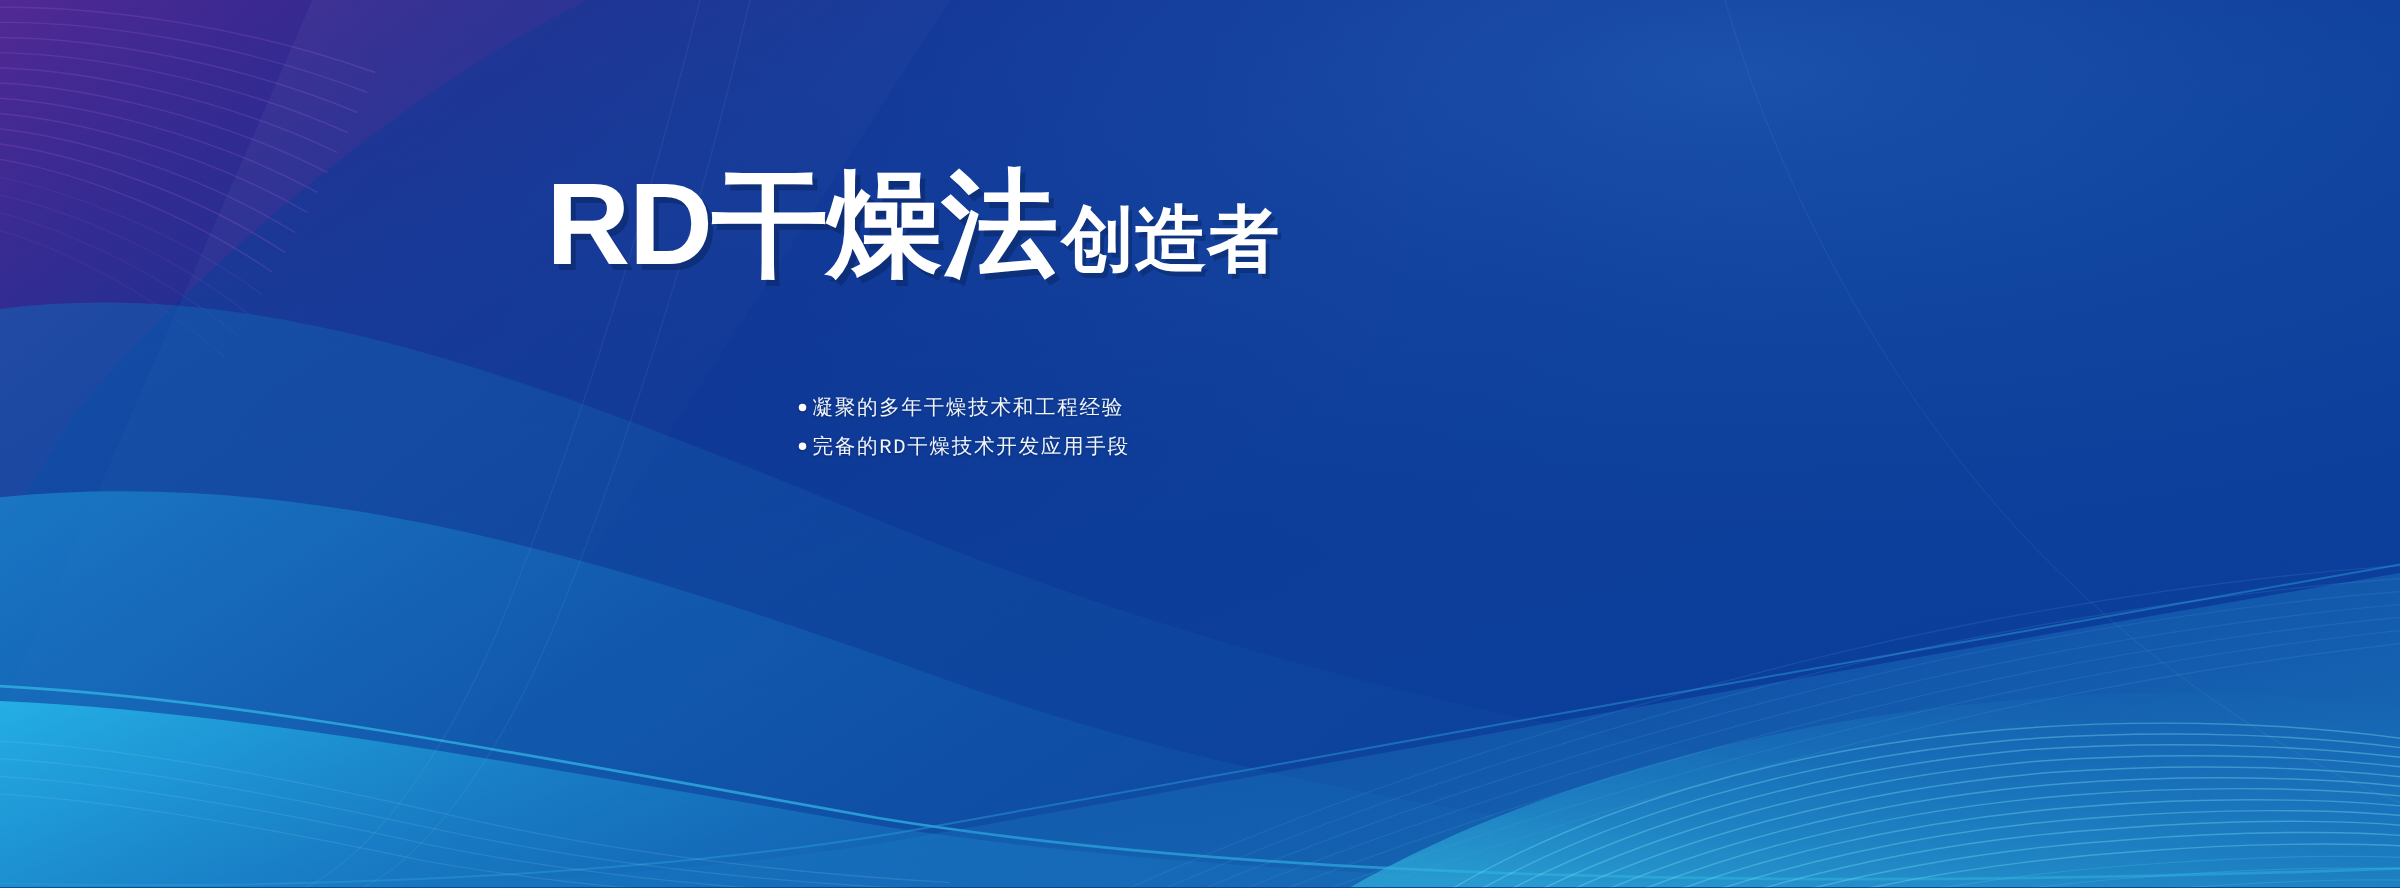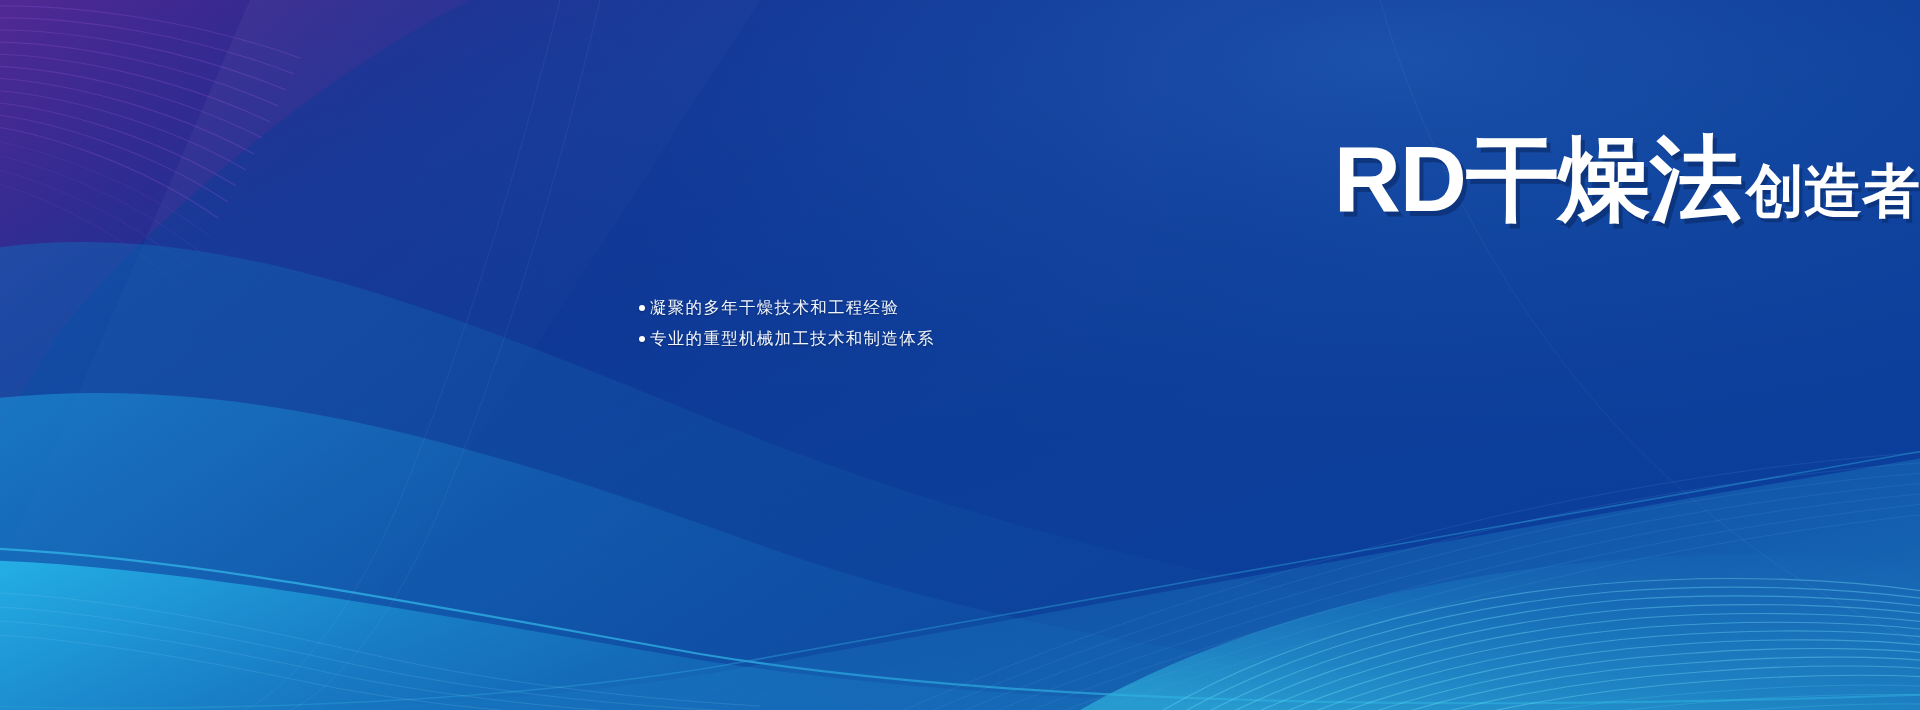--- a/index.html
+++ b/index.html
@@ -10,37 +10,37 @@
       radial-gradient(ellipse 900px 620px at 6% 4%, rgba(74,38,140,0.92) 0%, rgba(56,33,128,0.55) 38%, rgba(36,40,130,0.0) 72%),
       radial-gradient(ellipse 1500px 900px at 72% 12%, #15529f 0%, #0f3f8c 45%, rgba(11,53,129,0) 80%),
       linear-gradient(118deg,#1a2a86 0%,#122f8e 16%,#0d3c96 40%,#0c3f97 62%,#0a3b92 80%,#0b3f9b 100%);
   }
   .layer{position:absolute;inset:0;pointer-events:none;}
   .txtwrap{position:absolute;inset:0;}
 
   
   #headline{
     position:absolute;left:0;top:133px;width:1920px;
-    text-align:right;white-space:nowrap;
+    text-align:left;white-space:nowrap;
     padding-left:437px;box-sizing:border-box;
   }
   #headline .big{
     font-size:93px;font-weight:bold;color:#ffffff;letter-spacing:-1px;
     line-height:1;vertical-align:baseline;
     text-shadow:4px 5px 0 rgba(10,38,96,0.55);
   }
   #headline .small{
     font-size:58px;font-weight:bold;color:#ffffff;letter-spacing:0px;
     line-height:1;vertical-align:baseline;margin-left:4px;
     text-shadow:3px 4px 0 rgba(10,38,96,0.5);
   }
 
   
   #bullets{
-    position:absolute;left:639px;top:293px;font-family:Liberation Mono, monospace;
+    position:absolute;left:639px;top:311px;font-family:Liberation Mono, monospace;
   }
   .bullet{
     display:flex;align-items:center;
     height:30px;margin-bottom:1px;
     color:#f2f6fc;font-size:16.5px;letter-spacing:1.3px;
     text-shadow:0 1px 2px rgba(4,25,70,0.55);
   }
   .bullet .dot{
     width:6px;height:6px;border-radius:50%;background:#ffffff;
     margin-right:5px;flex:0 0 auto;
@@ -211,22 +211,22 @@
     </div>
 
     <div id="bullets">
 
       <div class="bullet">
         <span class="dot"></span>
         <span class="txt">凝聚的多年干燥技术和工程经验</span>
       </div>
 
 
-
       <div class="bullet">
         <span class="dot"></span>
-        <span class="txt">专业的重型机械加工技术和制造体系</span>
+        <span class="txt">完备的RD干燥技术开发应用手段</span>
       </div>
+
 
     </div>
 
   </div>
 </div>
 
 </body></html>

